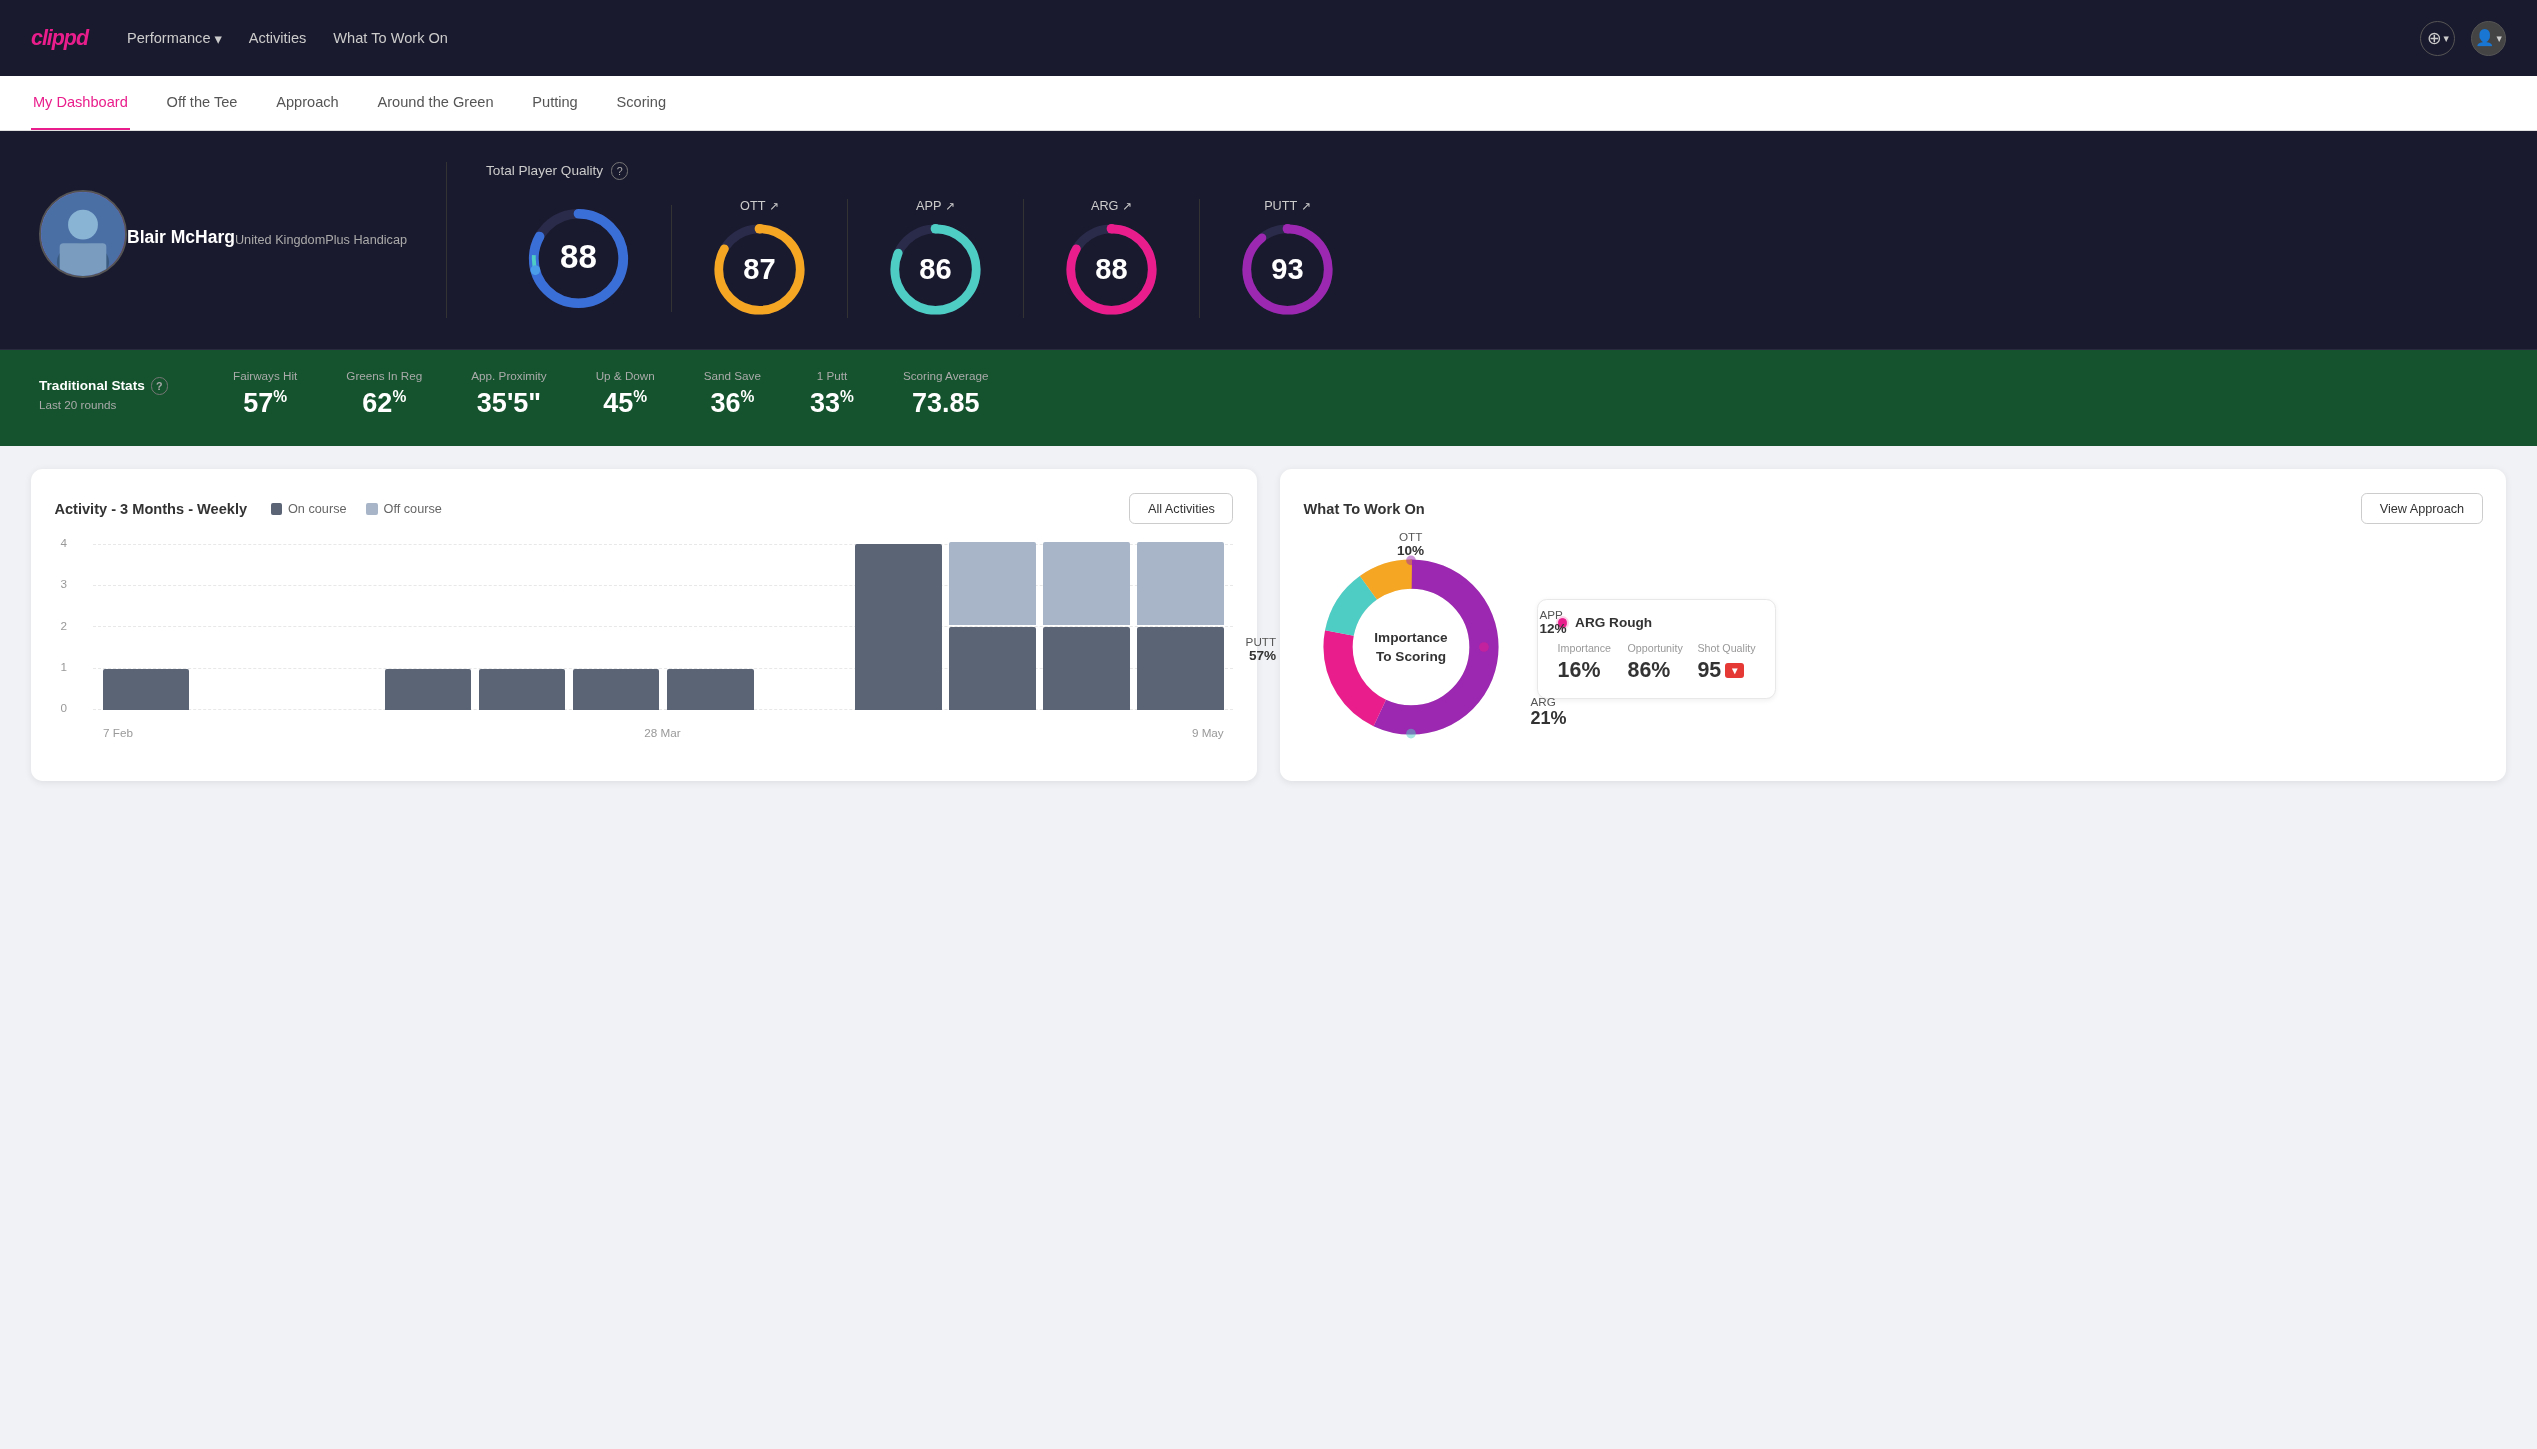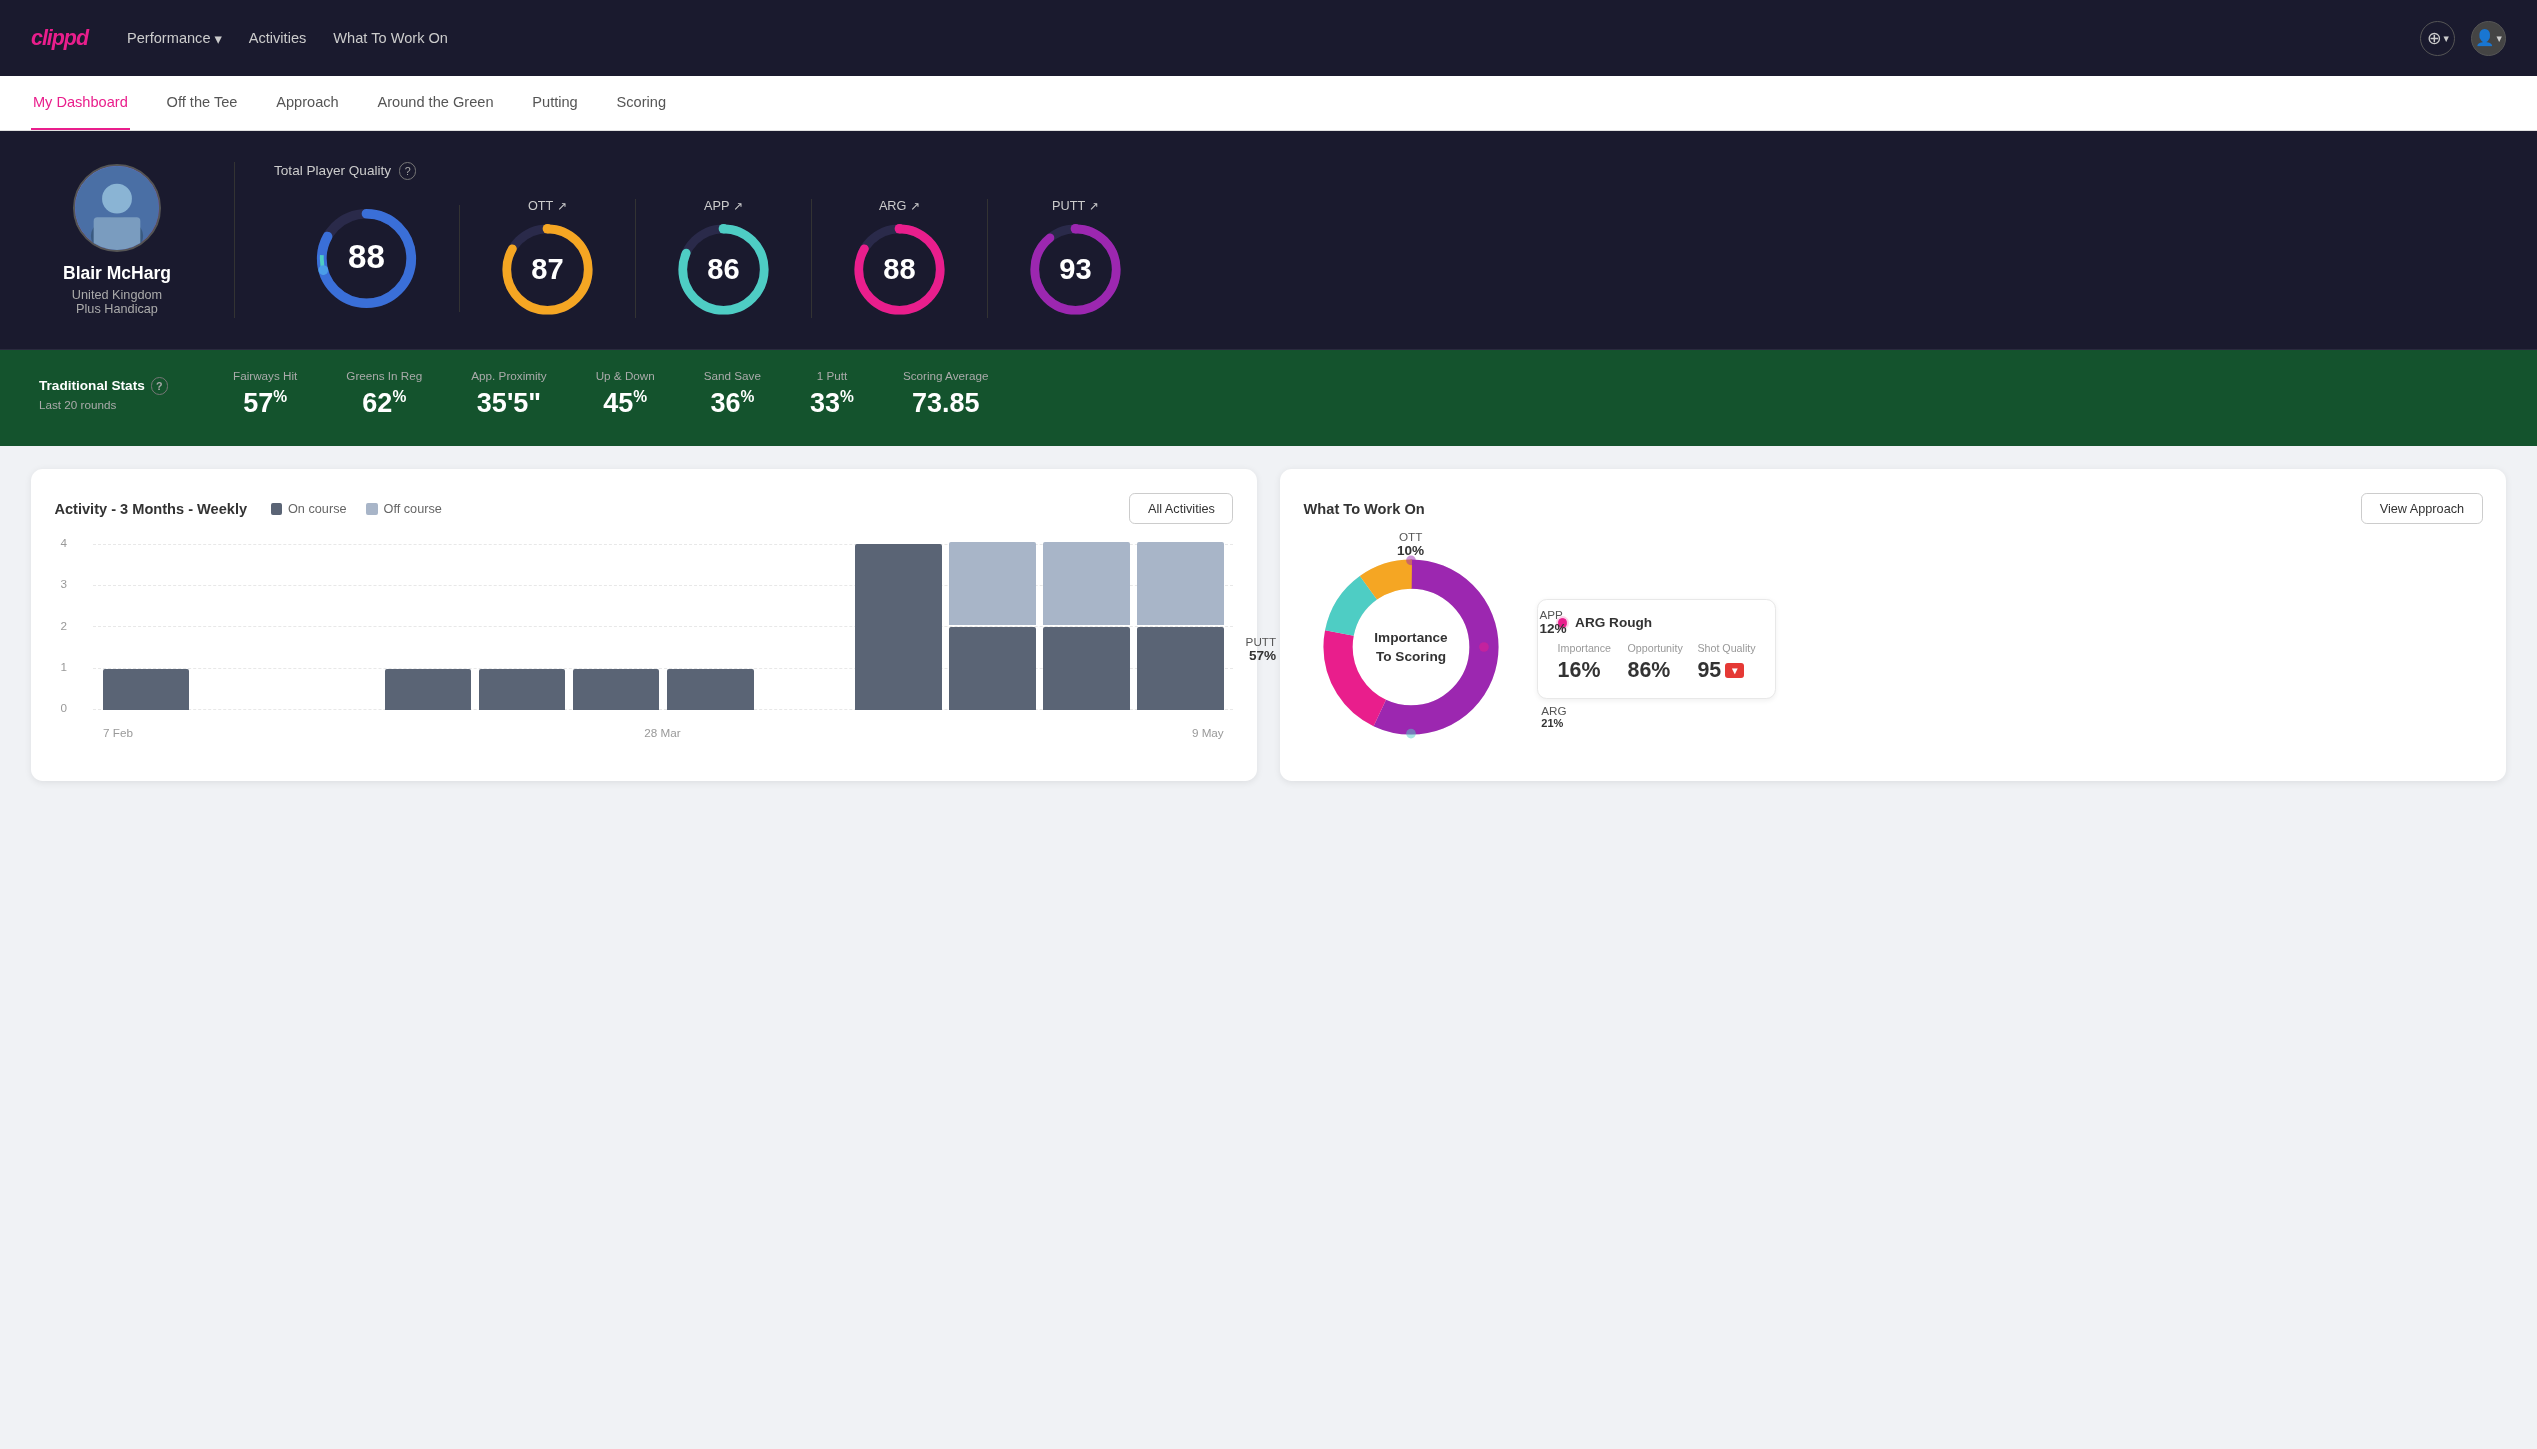--- a/index.html
+++ b/index.html
@@ -79,21 +79,21 @@
     
     .hero {
       background: #1a1a2e;
       padding: 31px 39px;
     }
     .hero-inner {
       display: flex;
       align-items: center;
       gap: 39px;
     }
-    .player-info { display: flex; flex-direction: column; align-items: center; min-width: 156px; }
+    .player-info { display: flex; flex-direction: row; align-items: center; min-width: 156px; }
     .player-avatar {
       width: 88px; height: 88px;
       border-radius: 50%;
       background: linear-gradient(135deg, #667eea 0%, #764ba2 100%);
       overflow: hidden;
       display: flex; align-items: center; justify-content: center;
       font-size: 35px;
       margin-bottom: 11.7px;
       border: 2.9px solid #555;
     }
@@ -530,21 +530,21 @@
           <div style="font-size:13.6px;font-weight:700;color:#333;">10%</div>
         </div>
         
         <div style="position:absolute;top:68px;right:-49px;text-align:left;">
           <div style="font-size:11.7px;color:#555;">APP</div>
           <div style="font-size:13.6px;font-weight:700;color:#333;">12%</div>
         </div>
         
         <div style="position:absolute;bottom:29px;right:-49px;text-align:left;">
           <div style="font-size:11.7px;color:#555;">ARG</div>
-          <div style="font-size:11px;font-weight:700;color:#333;">21%</div>
+          <div style="font-size:18px;font-weight:700;color:#333;">21%</div>
         </div>
         
         <div style="position:absolute;top:50%;left:-58px;transform:translateY(-50%);text-align:right;">
           <div style="font-size:11.7px;color:#555;">PUTT</div>
           <div style="font-size:13.6px;font-weight:700;color:#333;">57%</div>
         </div>
       </div>
 
       <div class="arg-card">
         <div class="arg-card-title">

